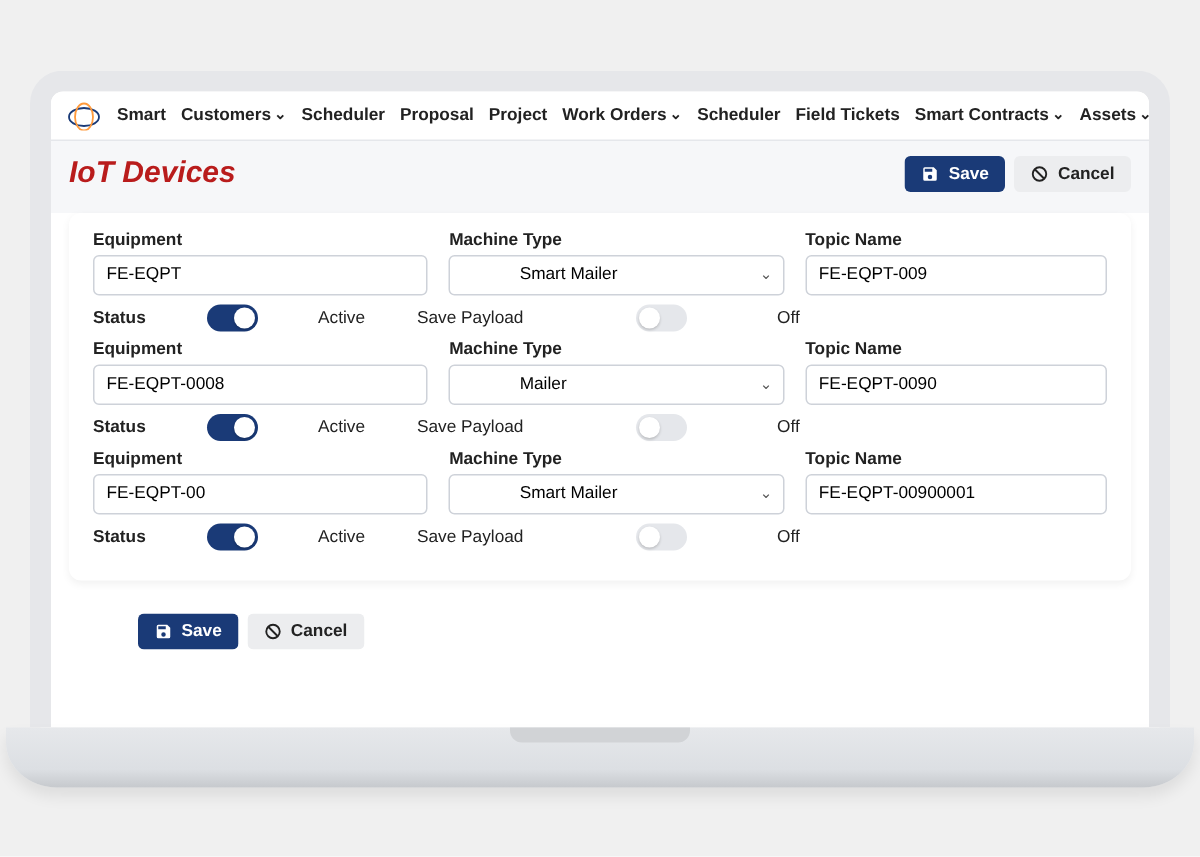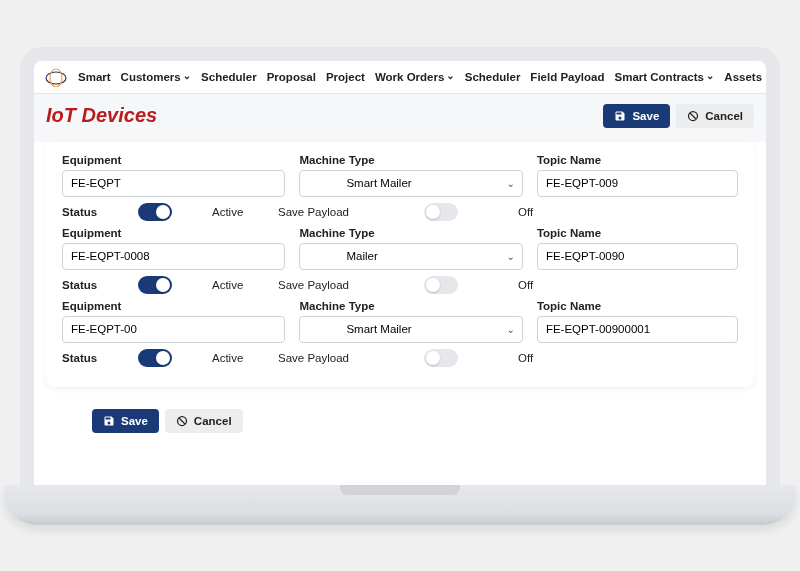--- a/index.html
+++ b/index.html
@@ -137,21 +137,21 @@
             <span>Project</span>
           </span>
         <span class="nav-item">
             <span>Work Orders</span>
             <span class="chev">⌄</span>
           </span>
         <span class="nav-item">
             <span>Scheduler</span>
           </span>
         <span class="nav-item">
-            <span>Field Payload</span>
+            <span>Field Tickets</span>
           </span>
         <span class="nav-item">
             <span>Smart Contracts</span>
             <span class="chev">⌄</span>
           </span>
         <span class="nav-item">
             <span>Assets</span>
             <span class="chev">⌄</span>
           </span>
         <span class="nav-item">

